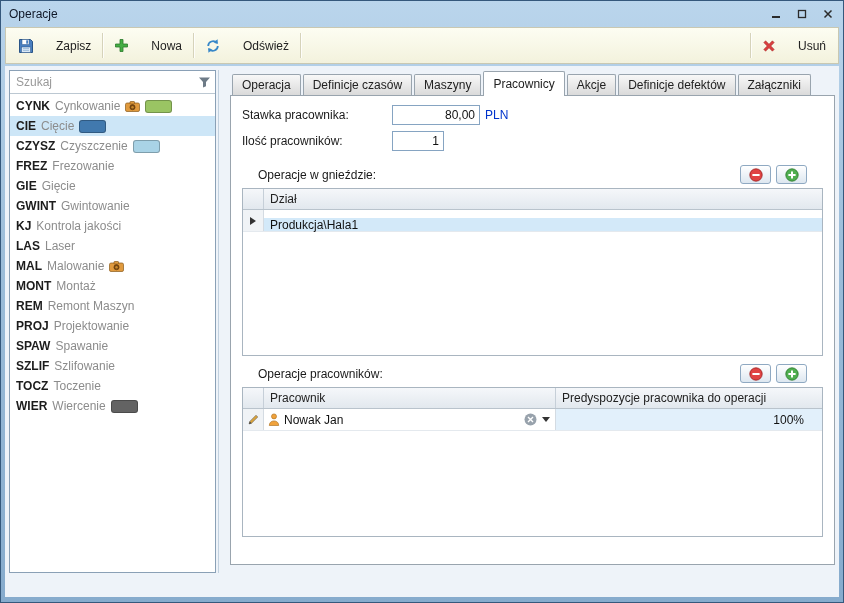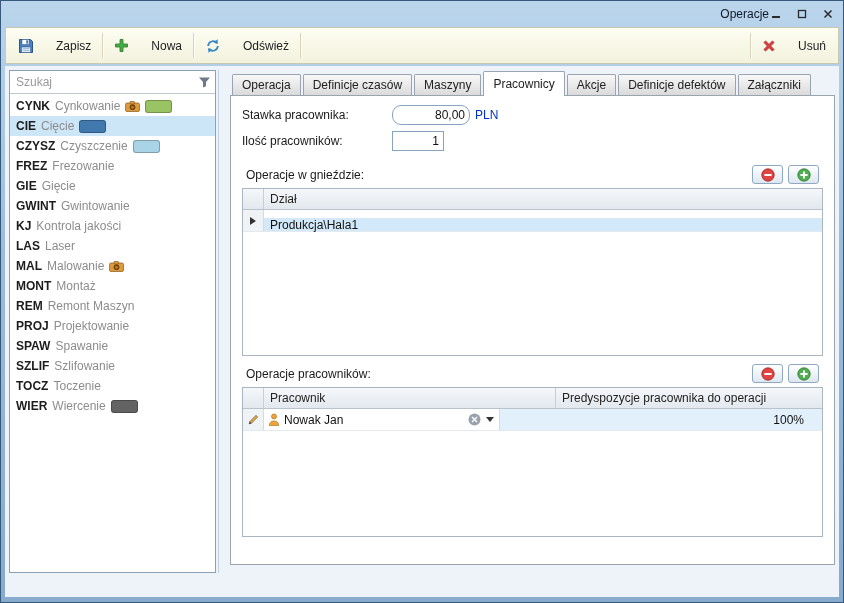--- a/index.html
+++ b/index.html
@@ -1,20 +1,20 @@
 <!DOCTYPE html>
 <html><head>
 <meta charset="utf-8">
 <style>
   *{box-sizing:border-box;margin:0;padding:0;}
   html,body{width:844px;height:603px;}
   body{font-family:"Liberation Sans",sans-serif;font-size:12px;color:#1a1a1a;background:#fff;}
   .window{width:844px;height:603px;border:1px solid #35587c;background:linear-gradient(180deg,#bad5ec 0%,#9dbeda 40%,#86abcd 100%);display:flex;flex-direction:column;}
   .titlebar{height:25px;display:flex;align-items:center;padding:0 8px;color:#101828;}
-  .title{flex:1;font-size:12px;text-align:right;}
+  .title{flex:1;font-size:12px;}
   .win-btns{display:flex;gap:12px;align-items:center;}
   .win-btn{width:14px;height:14px;display:flex;align-items:center;justify-content:center;cursor:default;}
   .chrome{flex:1;display:flex;flex-direction:column;margin:1px 4px 5px;min-height:0;}
   .toolbar{height:37px;background:linear-gradient(180deg,#fdfdf2,#f3f2dd);border:1px solid #c9c8b2;display:flex;align-items:stretch;padding:0 2px;flex:0 0 auto;}
   .tb-btn{display:flex;align-items:center;gap:22px;padding:0 10px;color:#222;cursor:default;}
   .tb-sep{width:1px;background:#d6d3ba;margin:5px 1px;box-shadow:1px 0 0 rgba(255,255,255,.8);}
   .tb-spacer{flex:1;}
   .icon{display:flex;align-items:center;}
   .main{flex:1;background:#eef3f9;margin-top:2px;display:flex;padding:4px 4px 24px;min-height:0;}
   
@@ -33,41 +33,41 @@
   .splitter{width:12px;border-left:1px solid #c2d1df;margin-left:2px;}
   
   .right{flex:1;display:flex;flex-direction:column;min-width:0;padding-bottom:8px;}
   .tab-strip{display:flex;align-items:flex-end;height:25px;padding-left:2px;gap:2px;position:relative;z-index:2;flex:0 0 auto;}
   .tab{height:21px;line-height:20px;padding:0 9px;background:linear-gradient(180deg,#f8f8f8,#dadada);border:1px solid #99a4ae;border-bottom:none;border-radius:2px 2px 0 0;color:#222;cursor:default;white-space:nowrap;}
   .tab.active{height:25px;line-height:24px;background:#fff;margin-bottom:-1px;}
   .tab-content{flex:1;background:#fff;border:1px solid #99a4ae;padding:9px 11px;display:flex;flex-direction:column;position:relative;z-index:1;min-height:0;}
   .field-row{display:flex;align-items:center;margin-bottom:6px;flex:0 0 auto;}
   .field-label{width:150px;color:#1a1a1a;}
   .textbox{height:20px;border:1px solid #86a4c2;text-align:right;padding:0 4px;font-family:"Liberation Sans",sans-serif;font-size:12px;color:#111;outline:none;}
-  .tb-rate{width:78px;border-radius:9px;}
+  .tb-rate{width:88px;}
   .tb-workers{width:52px;}
   .currency{color:#0033cc;margin-left:5px;}
-  .section-head{display:flex;align-items:center;margin:8px 4px 4px;flex:0 0 auto;}
+  .section-head{display:flex;align-items:center;margin:8px 16px 4px;flex:0 0 auto;}
   .section-label{flex:1;color:#1a1a1a;}
   .mini-btn{width:31px;height:19px;border:1px solid #8fa9c2;border-radius:3px;background:linear-gradient(180deg,#ffffff,#dde7f0);display:flex;align-items:center;justify-content:center;margin-left:5px;cursor:default;}
   .grid{border:1px solid #a9b5c0;display:flex;flex-direction:column;flex:0 0 auto;background:#fff;}
   .grid-nest{height:168px;}
   .grid-workers{height:150px;}
   .grid-header{display:flex;height:21px;background:linear-gradient(180deg,#f5f7fa,#e2e8ee);border-bottom:1px solid #b9c3cc;flex:0 0 auto;}
   .gh-sel{width:21px;border-right:1px solid #c6cfd8;}
   .gh-cell{display:flex;align-items:center;padding:0 6px;color:#222;border-right:1px solid #c6cfd8;}
   .gh-cell:last-child{border-right:none;}
   .grid-row{display:flex;height:22px;border-bottom:1px solid #e4e9ee;flex:0 0 auto;}
   .grid-row.selected .cell-text{background:#d3e9f9;margin-top:8px;}
   .cell-sel{width:21px;display:flex;align-items:center;justify-content:center;background:#f0f3f6;border-right:1px solid #d4dbe2;flex:0 0 auto;}
   .cell-text{flex:1;display:flex;align-items:center;padding:0 6px;color:#111;}
   .grid-body{flex:1;background:#fff;}
   .tri-right{width:0;height:0;border-left:6px solid #333;border-top:4px solid transparent;border-bottom:4px solid transparent;}
   .col-prac{width:292px;flex:0 0 auto;}
-  .combo{width:236px;flex:0 0 auto;display:flex;align-items:center;background:#fff;border-right:1px solid #d4dbe2;padding:0 2px 0 4px;}
+  .combo{width:292px;flex:0 0 auto;display:flex;align-items:center;background:#fff;border-right:1px solid #d4dbe2;padding:0 2px 0 4px;}
   .combo-text{flex:1;color:#111;margin-left:4px;white-space:nowrap;overflow:hidden;}
   .clear-btn{display:flex;align-items:center;justify-content:center;width:16px;cursor:default;}
   .drop-btn{width:15px;display:flex;align-items:center;justify-content:center;cursor:default;}
   .tri-down{width:0;height:0;border-top:5px solid #333;border-left:4px solid transparent;border-right:4px solid transparent;}
   .pct-cell{flex:1;background:#e2f0fb;display:flex;align-items:center;justify-content:flex-end;padding-right:18px;color:#111;}
 </style>
 </head>
 <body>
 
 <div class="window">

